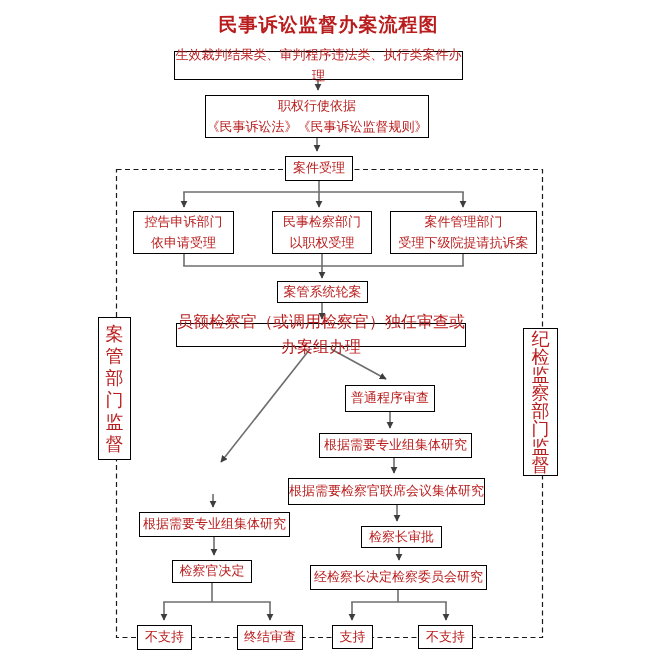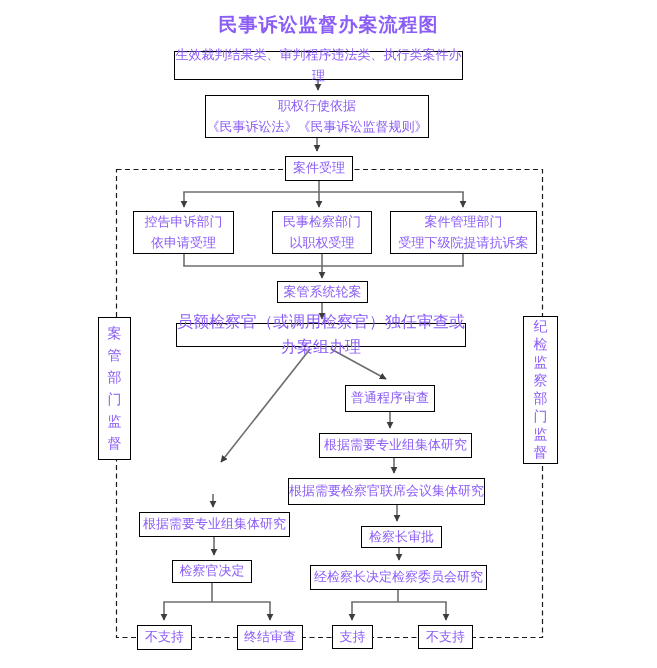--- a/index.html
+++ b/index.html
@@ -1,21 +1,21 @@
 <!DOCTYPE html>
 <html><head>
 <meta charset="utf-8">
 <style>
   html,body{margin:0;padding:0;background:#ffffff;}
   .stage{
     position:relative;
     width:657px;height:668px;
     background:#ffffff;
-    font-family:Liberation Serif, serif;
-    color:#8b5cf6;
+    font-family:Liberation Sans, sans-serif;
+    color:#b91c1c;
     overflow:hidden;
   }
   .title{
     position:absolute;left:0;top:12px;width:657px;
     text-align:center;
     font-size:19px;font-weight:bold;
     letter-spacing:1px;
   }
   .connectors{position:absolute;left:0;top:0;}
   .node{
@@ -29,21 +29,21 @@
     line-height:1.55;
     white-space:pre-line;
   }
   .vnode{
     position:absolute;
     box-sizing:border-box;
     border:1.5px solid #000;
     background:#ffffff;
     display:flex;align-items:center;justify-content:center;
     text-align:center;
-    font-size:14px;
+    font-size:18px;
     word-break:break-all;
     padding:0 8px;
   }
   .vnode.left{line-height:22px;}
   .vnode.right{line-height:18px;}
 </style>
 </head>
 <body>
 
 <div class="stage">
@@ -139,15 +139,15 @@
   <div class="node" style="left:361px;top:526px;width:81px;height:22px">检察长审批</div>
 
   <div class="node" style="left:310px;top:565px;width:177px;height:25px">经检察长决定检察委员会研究</div>
 
   <div class="node" style="left:332px;top:625px;width:41px;height:24px">支持</div>
 
   <div class="node" style="left:418px;top:625px;width:55px;height:24px">不支持</div>
 
   <div class="vnode left" style="left:98px;top:317px;width:33px;height:143px">案管部门监督</div>
 
-  <div class="vnode right" style="left:523px;top:316px;width:35px;height:148px">纪检监察部门监督</div>
+  <div class="vnode right" style="left:523px;top:328px;width:35px;height:148px">纪检监察部门监督</div>
 
 </div>
 
 </body></html>

